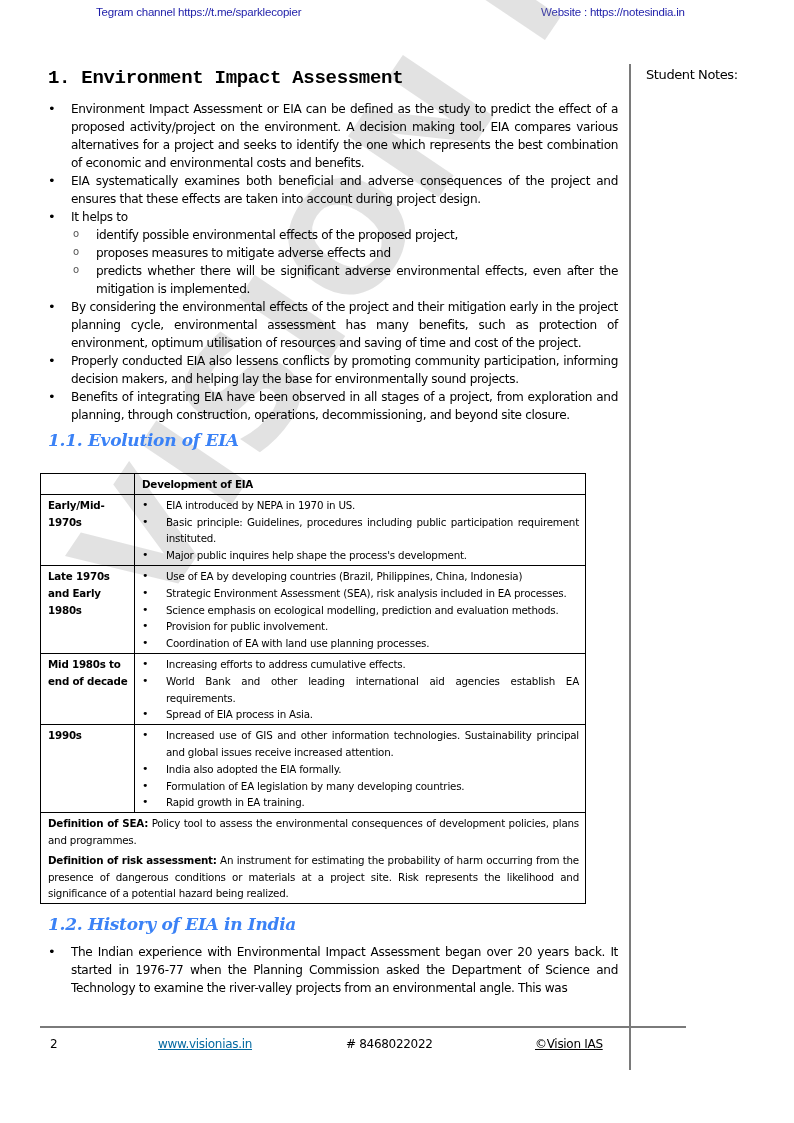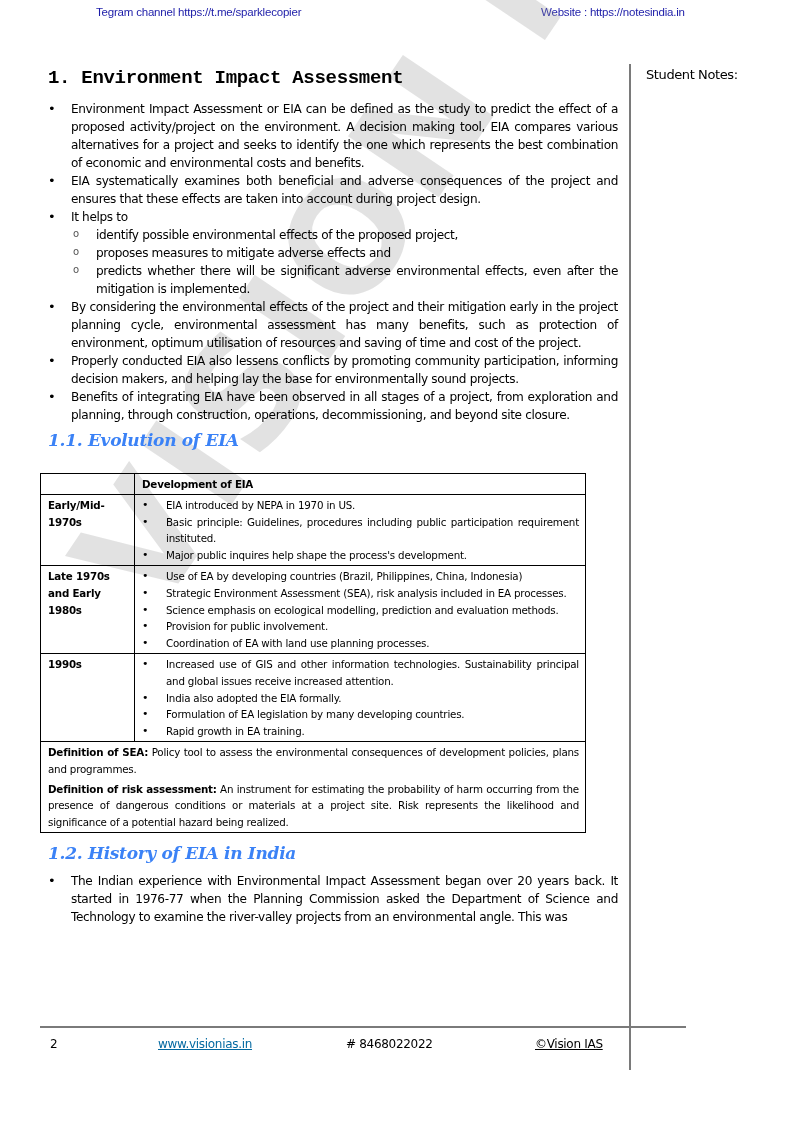--- a/index.html
+++ b/index.html
@@ -114,20 +114,30 @@
             <ul class="blt">
         <li>Use of EA by developing countries (Brazil, Philippines, China, Indonesia)</li>
         <li>Strategic Environment Assessment (SEA), risk analysis included in EA processes.</li>
         <li>Science emphasis on ecological modelling, prediction and evaluation methods.</li>
         <li>Provision for public involvement.</li>
         <li>Coordination of EA with land use planning processes.</li>
       </ul>
           </td>
     </tr>
     <tr>
+      <td class="period">Mid 1980s to end of decade</td>
+      <td>
+            <ul class="blt">
+        <li>Increasing efforts to address cumulative effects.</li>
+        <li>World Bank and other leading international aid agencies establish EA requirements.</li>
+        <li>Spread of EIA process in Asia.</li>
+      </ul>
+          </td>
+    </tr>
+    <tr>
       <td class="period">1990s</td>
       <td>
             <ul class="blt">
         <li>Increased use of GIS and other information technologies. Sustainability principal and global issues receive increased attention.</li>
         <li>India also adopted the EIA formally.</li>
         <li>Formulation of EA legislation by many developing countries.</li>
         <li>Rapid growth in EA training.</li>
       </ul>
           </td>
     </tr>

